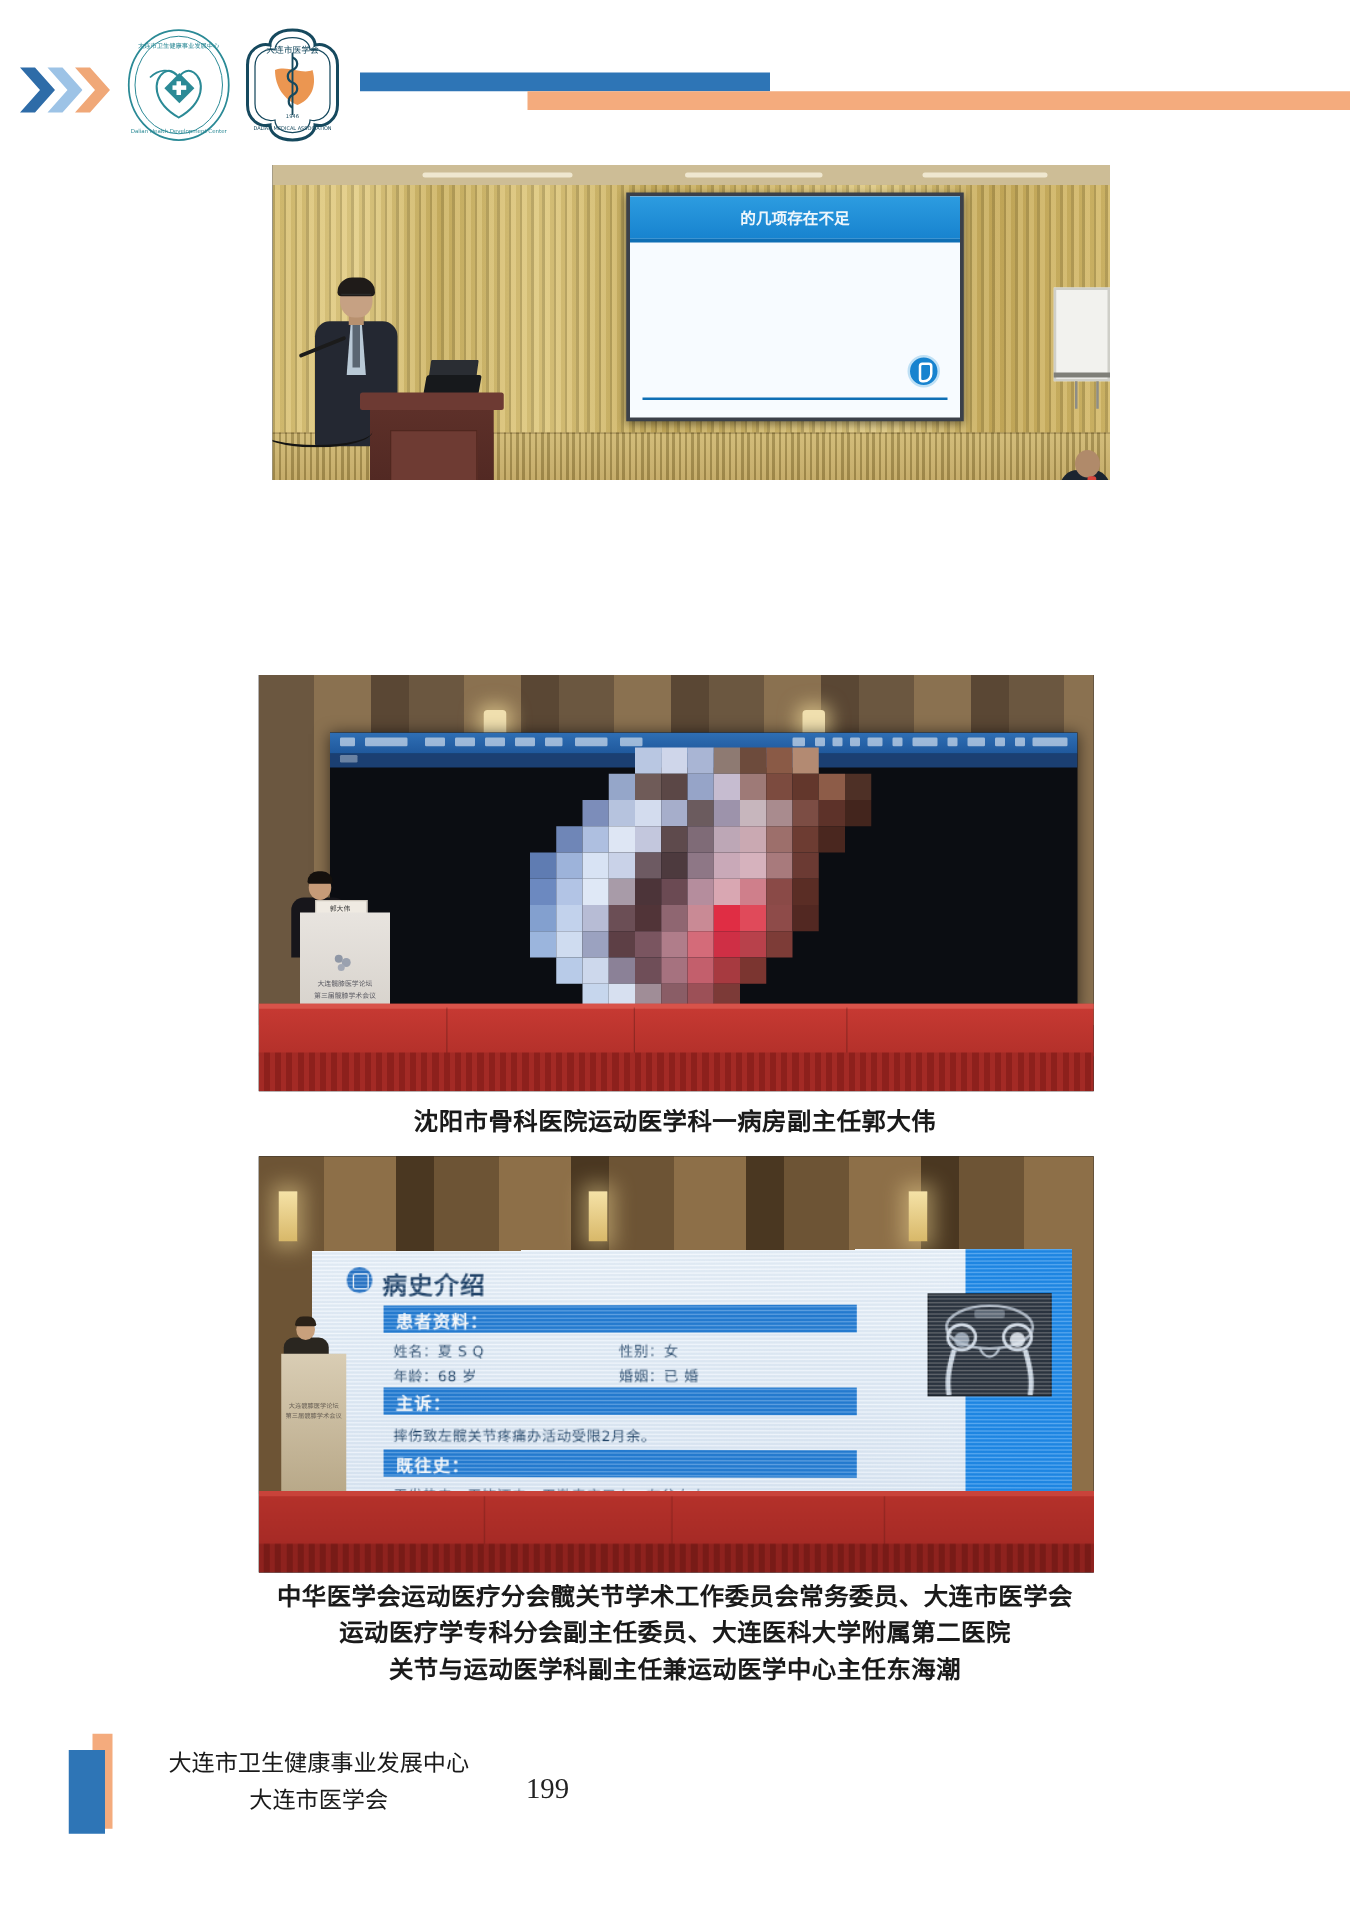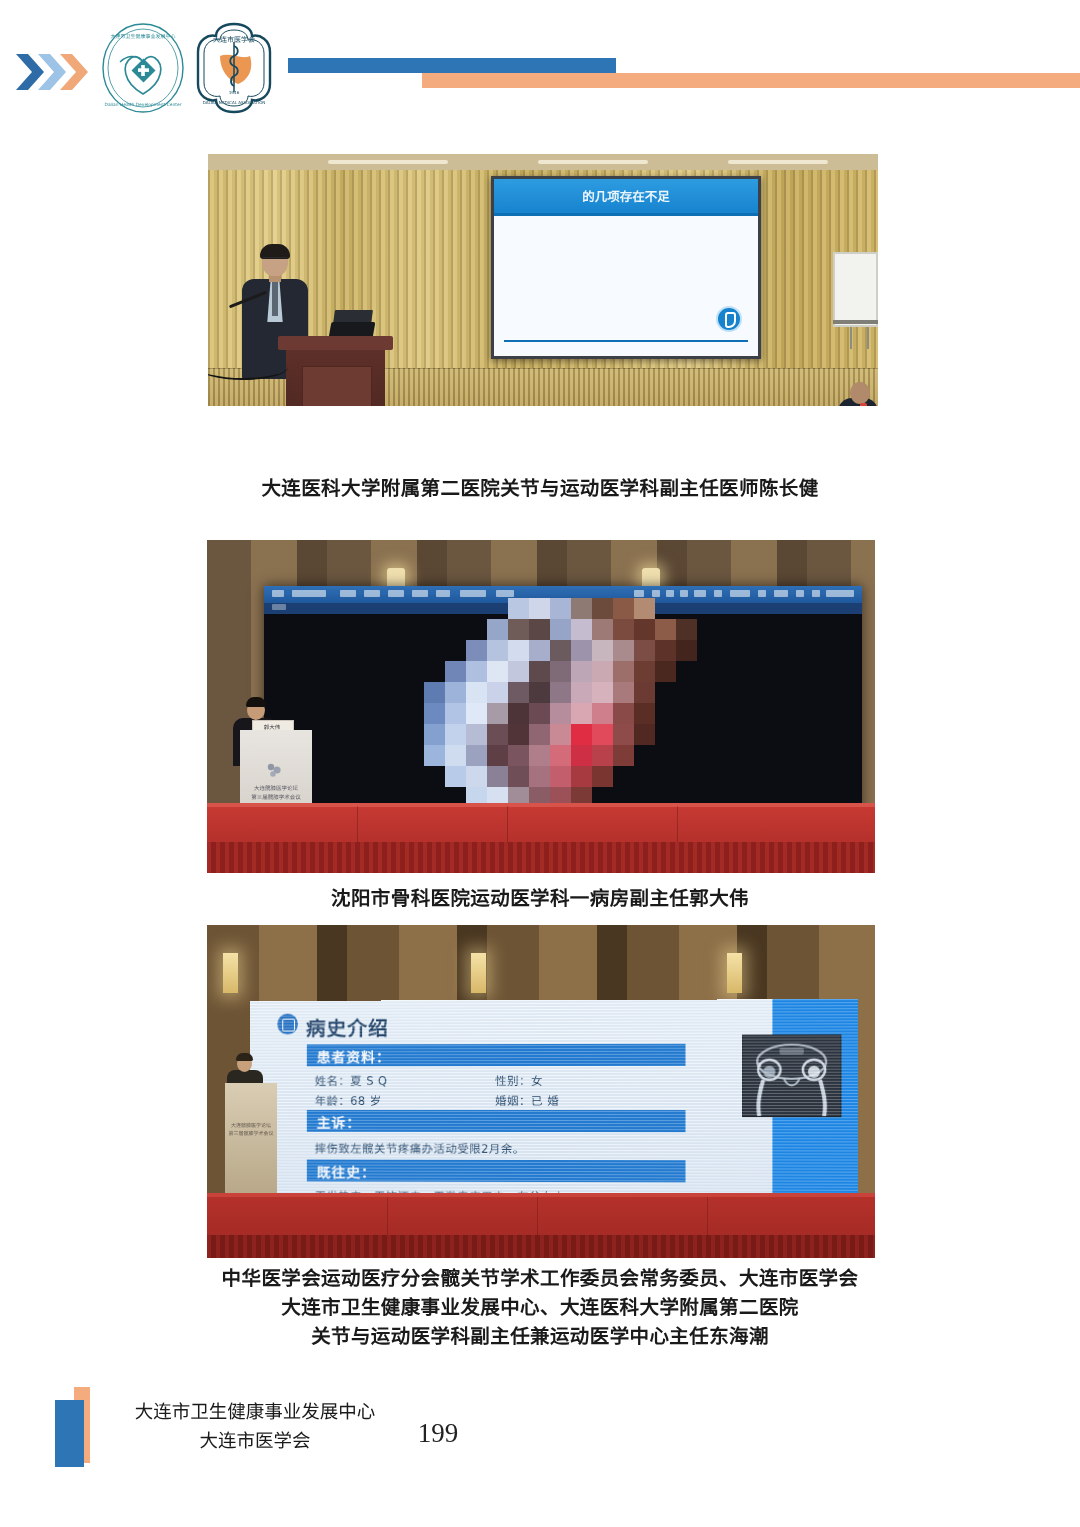--- a/index.html
+++ b/index.html
@@ -34,21 +34,21 @@
     position:absolute;left:422px;top:73px;width:658px;height:15px;
     background:#f4ab7d;
   }
 
   
   .photo{
     position:absolute;
     overflow:hidden;
     background:#1a1a1a;
   }
-  .photo-1{left:208px;top:132px;width:670px;height:252px;margin-top:22px;}
+  .photo-1{left:218px;top:132px;width:670px;height:252px;}
   .photo-2{left:207px;top:540px;width:668px;height:333px;}
   .photo-3{left:207px;top:925px;width:668px;height:333px;}
 
   .caption{
     position:absolute;
     width:1080px;left:0;
     text-align:center;
     font-family:"Liberation Serif","DejaVu Serif",serif;
     font-weight:bold;
     font-size:19.5px;
@@ -251,21 +251,21 @@
   .p3-skirt{position:absolute;left:0;top:310px;width:668px;height:23px;
     background:repeating-linear-gradient(90deg,#8e221e 0px,#8e221e 4px,#781b17 4px,#781b17 9px);}
   .p3-seam{position:absolute;top:272px;width:1px;height:40px;background:rgba(0,0,0,.18);}
 
   
   .footer-blue{position:absolute;left:55px;top:1400px;width:29px;height:67px;background:#2e75b6;}
   .footer-orange{position:absolute;left:74px;top:1387px;width:16px;height:76px;background:#f4ab7d;}
   .footer-text{position:absolute;left:90px;top:1397px;width:330px;text-align:center;
     font-family:"DejaVu Sans",sans-serif;font-size:18.5px;line-height:29px;color:#1a1a1a;}
   .page-num{position:absolute;left:0;top:1418px;width:876px;text-align:center;
-    font-family:"Liberation Serif","DejaVu Serif",serif;font-size:27px;color:#222;}
+    font-family:"Liberation Serif","DejaVu Serif",serif;font-size:23px;color:#222;}
 </style>
 </head>
 <body>
 
 <div class="header">
 
   <div class="chevrons">
     <span class="chev chev-1">
       <svg width="30" height="40" viewBox="0 0 30 40">
           <polygon points="2,2 18,20 2,38 14,38 30,20 14,2" fill="#2e6ca8"></polygon>
@@ -368,21 +368,20 @@
   <div class="p1-table-front"></div>
   <div class="p1-paper"></div>
   <div class="p1-card"></div>
   <div class="p1-card-tx">协 业</div>
   <div class="p1-bottle p1-b1"></div>
   <div class="p1-bottle p1-b2"></div>
   <div class="p1-bottle p1-b3"></div>
 </div>
 
 <div class="caption caption-1">
-  <div>大连医科大学附属第二医院关节与运动医学科副主任医师陈长健</div>
 </div>
 
 <div class="photo photo-2">
   <div class="p2-bg"></div>
   <div class="p2-wallpanel"></div>
 
   <div class="p2-lamp" style="left:180px;top:28px;"></div>
   <div class="p2-lamp" style="left:435px;top:28px;"></div>
 
   <div class="p2-led">
@@ -621,21 +620,21 @@
   <div class="p3-stage"></div>
   <div class="p3-stagetop"></div>
   <span class="p3-seam" style="left:180px;"></span>
   <span class="p3-seam" style="left:330px;"></span>
   <span class="p3-seam" style="left:500px;"></span>
   <div class="p3-skirt"></div>
 </div>
 
 <div class="caption caption-3">
   <div>中华医学会运动医疗分会髋关节学术工作委员会常务委员、大连市医学会</div>
-  <div>大连市卫生健康事业发展中心、大连医科大学附属第二医院</div>
+  <div>运动医疗学专科分会副主任委员、大连医科大学附属第二医院</div>
   <div>关节与运动医学科副主任兼运动医学中心主任东海潮</div>
 </div>
 
 <div class="footer-orange"></div>
 <div class="footer-blue"></div>
 <div class="footer-text">
   <div>大连市卫生健康事业发展中心</div>
   <div>大连市医学会</div>
 </div>
 <div class="page-num">199</div>

